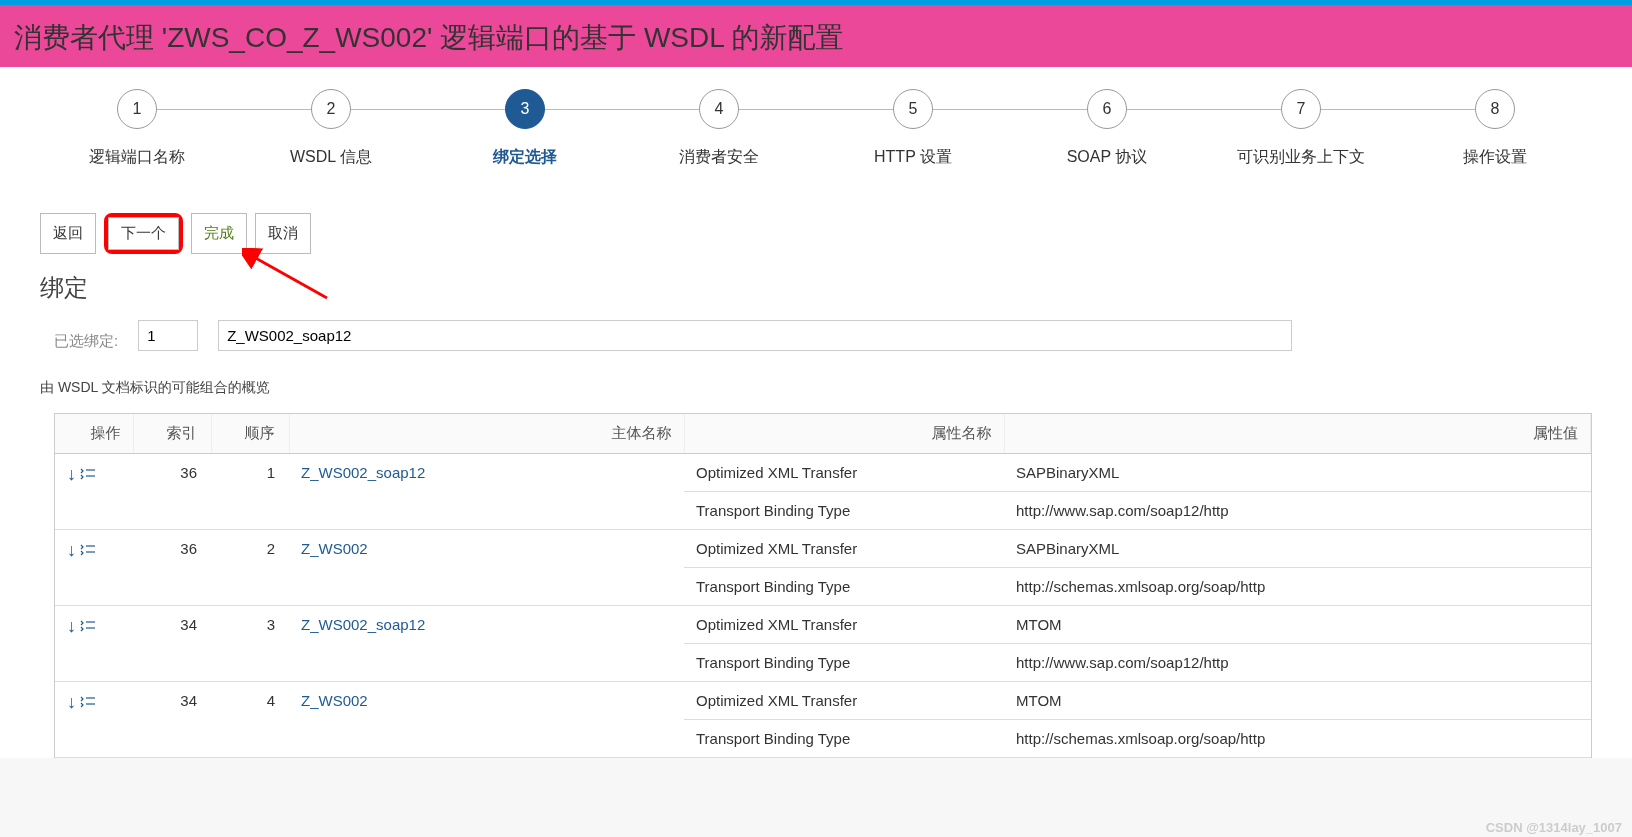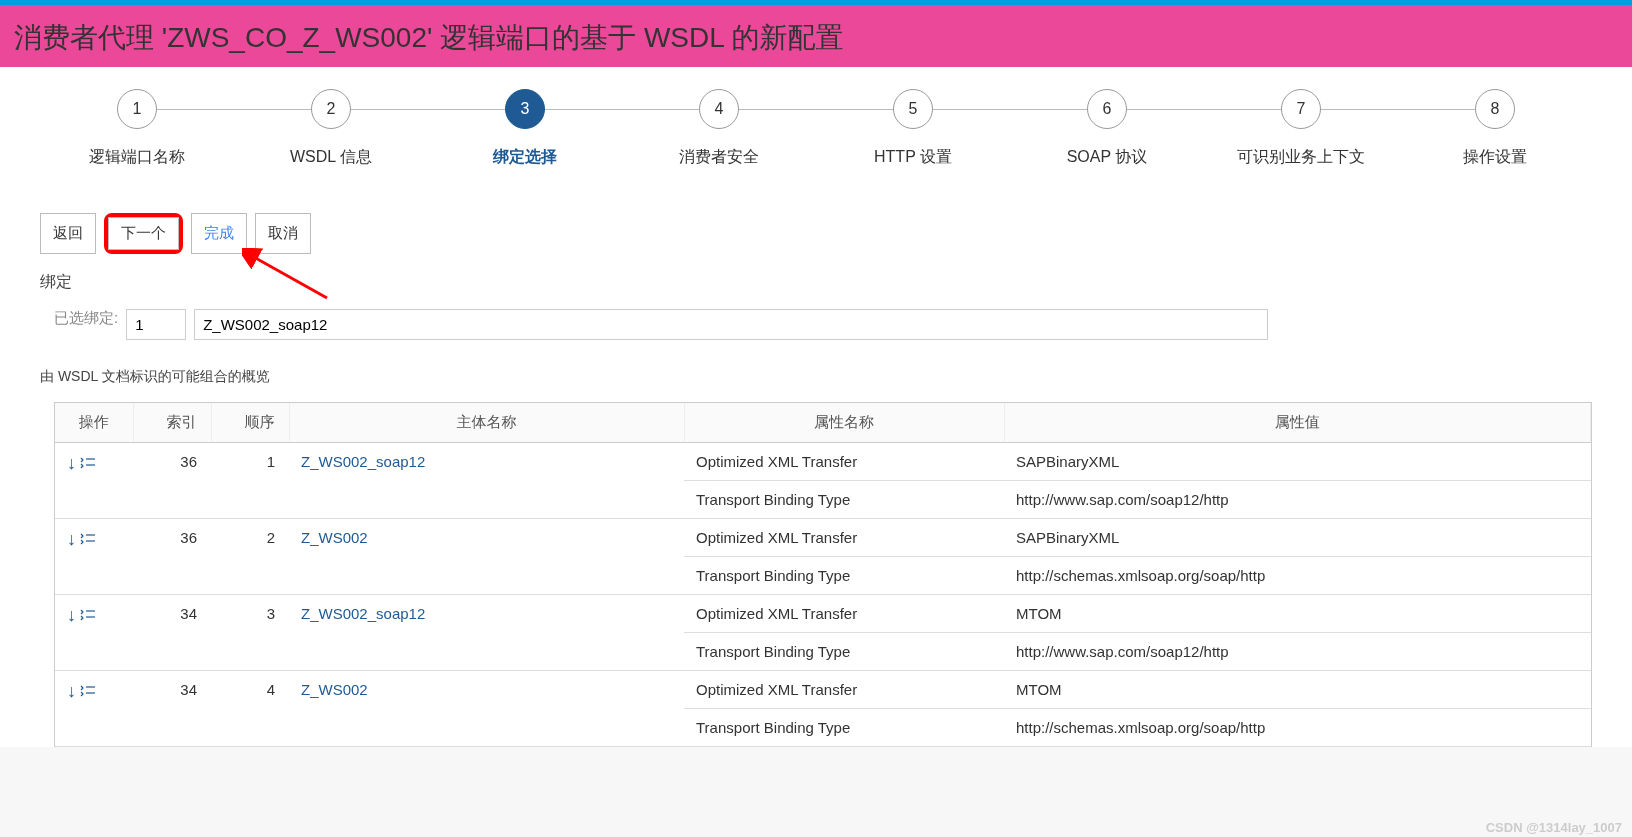--- a/index.html
+++ b/index.html
@@ -89,37 +89,37 @@
     }
     .btn {
       padding: 6px 12px;
       border: 1px solid #bbb;
       background: #fff;
       cursor: pointer;
       font-size: 15px;
       color: #333;
     }
     .btn:disabled {
-      color: #3b82f6;
+      color: #4d7c0f;
       cursor: default;
     }
     .highlight-box {
       border: 4px solid #ff0000;
       border-radius: 8px;
     }
     .section-title {
-      font-size: 16px;
+      font-size: 24px;
       color: #444;
       margin: 18px 0 16px 0;
       font-weight: normal;
     }
     .form-row {
       display: flex;
-      align-items: flex-start;
-      gap: 8px;
+      align-items: flex-end;
+      gap: 20px;
       margin-bottom: 28px;
       margin-left: 14px;
     }
     .form-label {
       font-size: 15px;
       color: #888;
     }
     .form-input {
       border: 1px solid #ccc;
       padding: 6px 8px;
@@ -137,21 +137,21 @@
     .table-container {
       margin-left: 14px;
       border: 1px solid #ccc;
       border-bottom: none;
     }
     table {
       width: 100%;
       border-collapse: collapse;
     }
     thead th {
-      text-align: center;
+      text-align: right;
       font-weight: normal;
       font-size: 15px;
       color: #555;
       padding: 10px 12px;
       border-bottom: 1px solid #ccc;
       border-right: 1px solid #eee;
       background: #fafafa;
     }
     tbody td {
       padding: 10px 12px;

